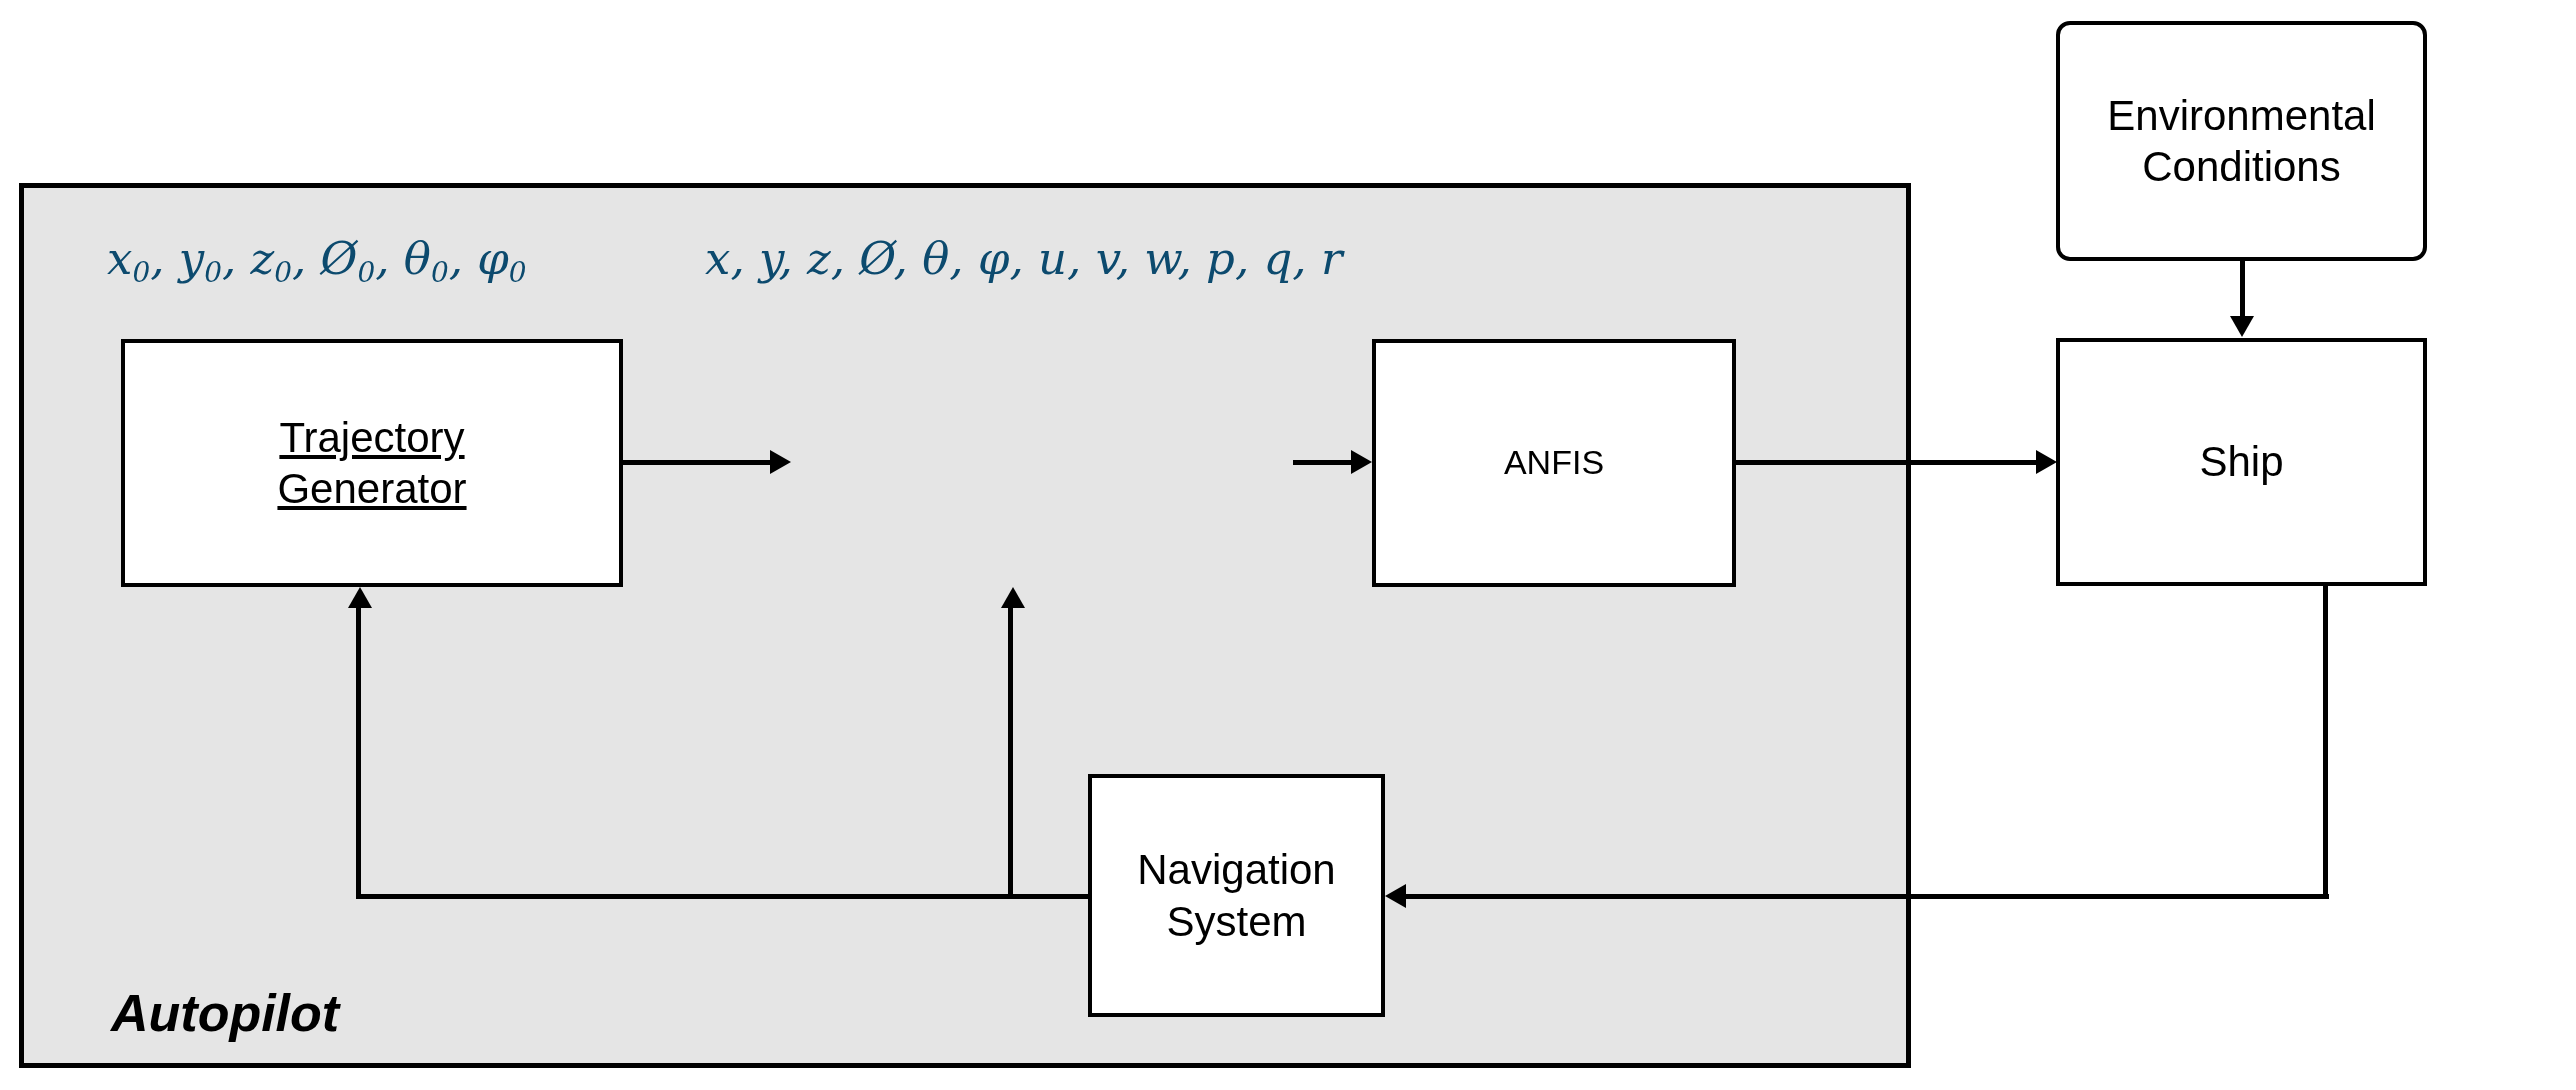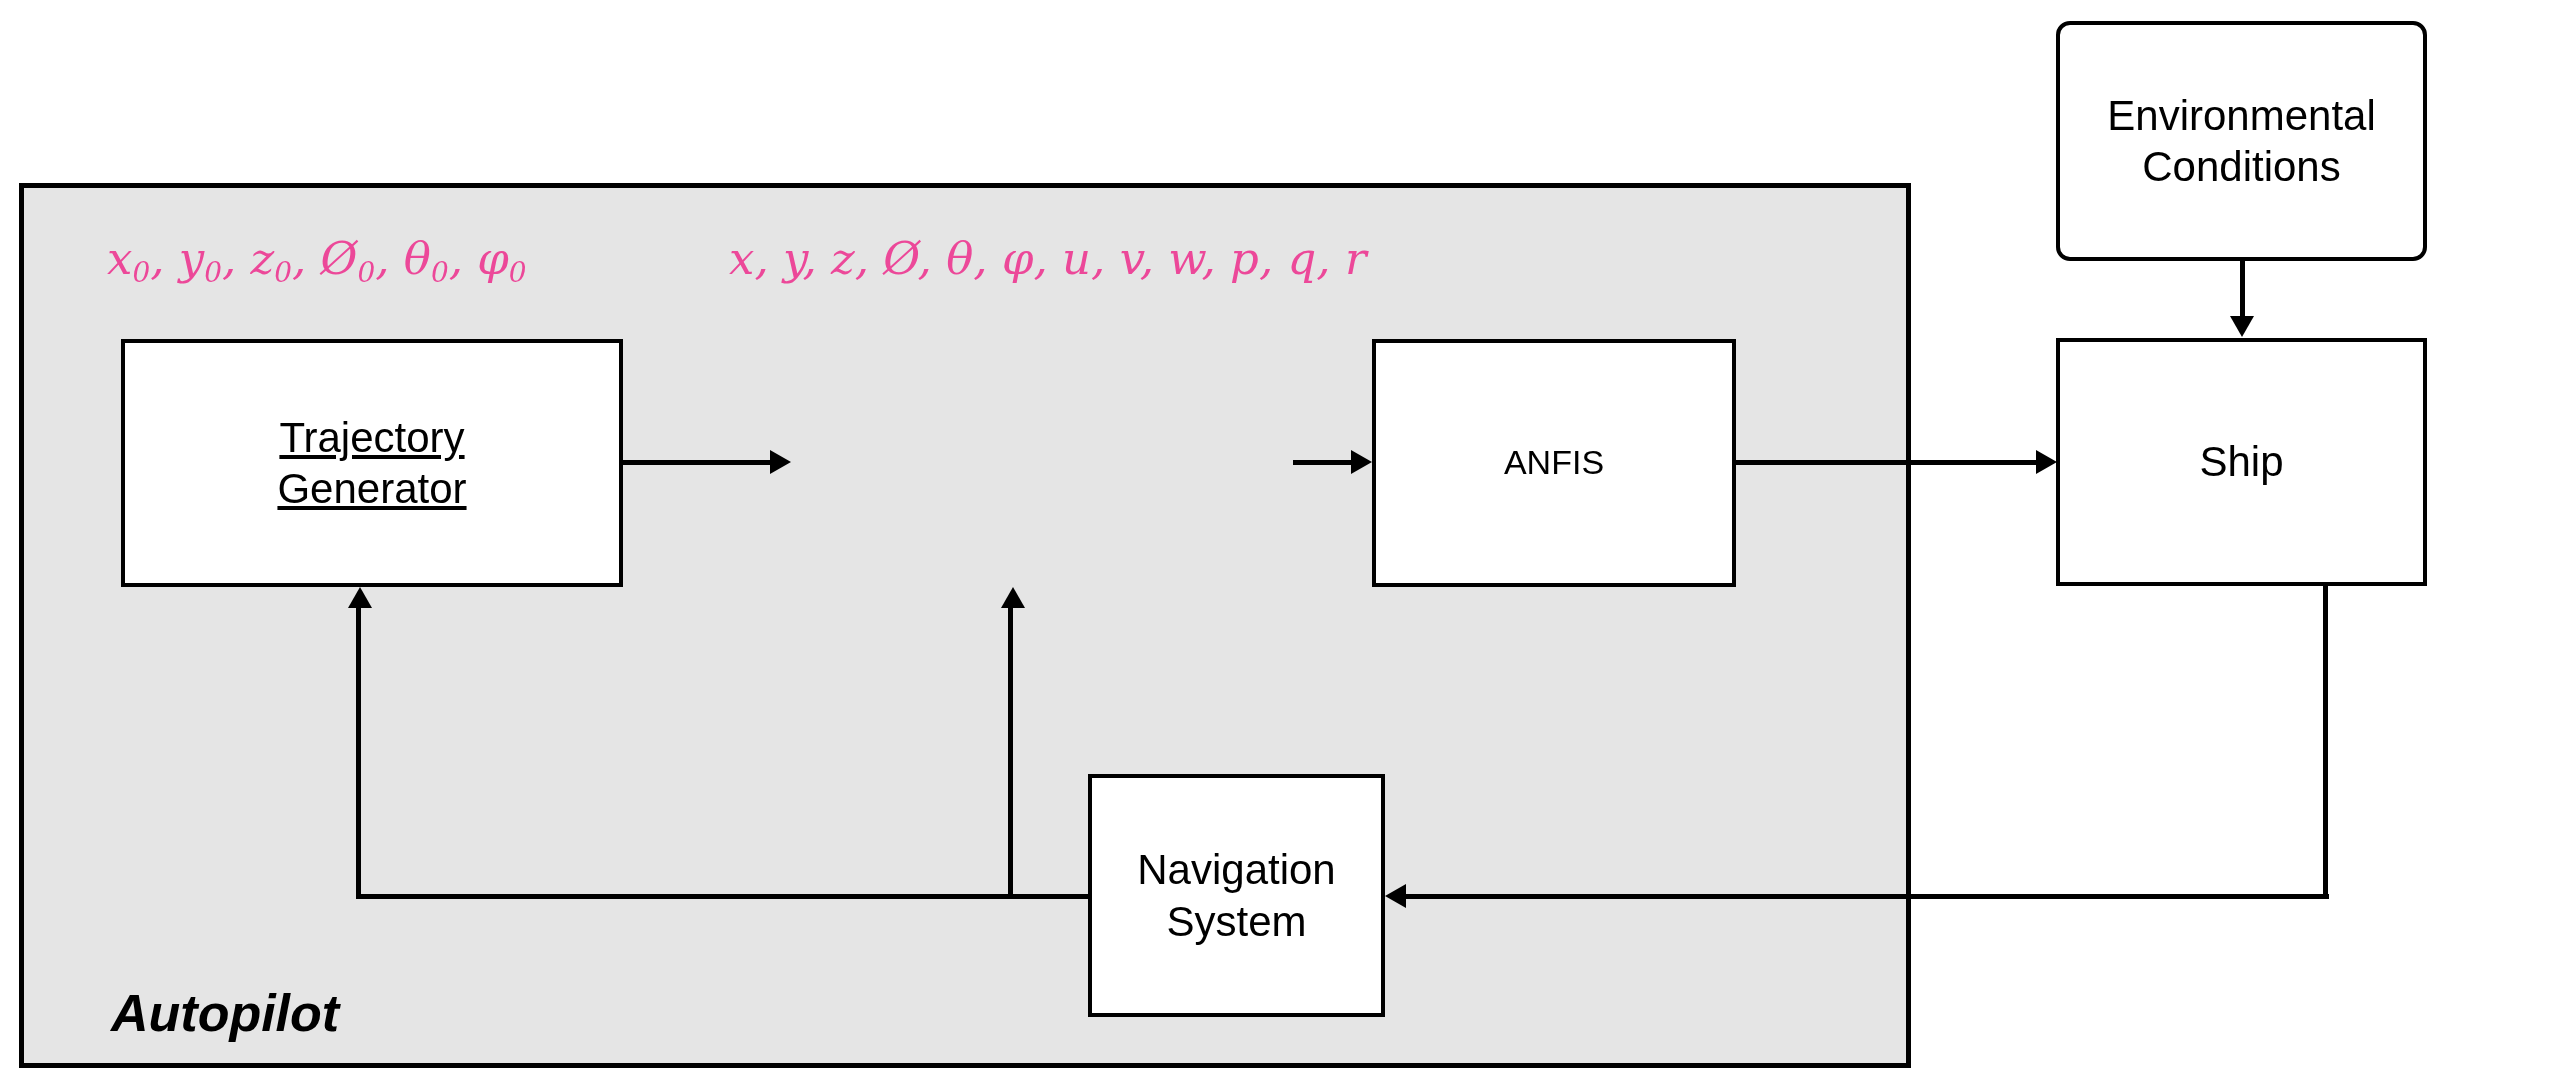--- a/index.html
+++ b/index.html
@@ -37,21 +37,21 @@
     line-height:1.22;
     z-index:6;
   }
   .block span{display:block;white-space:pre-line;}
 
   
   .mathlabel{
     position:absolute;
     font-family:"DejaVu Serif", serif;
     font-style:italic;
-    color:#ec4899;
+    color:#0c4a6e;
     white-space:nowrap;
     z-index:5;
   }
   .mathlabel sub{
     font-size:0.62em;
     font-style:italic;
     vertical-align:-0.28em;
   }
 
   
@@ -86,21 +86,21 @@
 <div id="stage">
 
   <div class="panel" style="left:19px; top:183px; width:1892px; height:885px;"></div>
 
   <div class="panel-title" style="left:111px; top:983px; font-size:52px;">Autopilot</div>
 
   <div class="mathlabel" style="left:107px; top:232px; font-size:45px;">
     x<sub>0</sub>, y<sub>0</sub>, z<sub>0</sub>, Ø<sub>0</sub>, θ<sub>0</sub>, φ<sub>0</sub>
   </div>
 
-  <div class="mathlabel" style="left:705px; top:232px; font-size:45px;margin-left:24px;">
+  <div class="mathlabel" style="left:705px; top:232px; font-size:45px;">
     x, y, z, Ø, θ, φ, u, v, w, p, q, r
   </div>
 
   <div class="block" style="left:121px; top:339px; width:502px; height:248px; font-size:42px;text-decoration:underline;">
     <span>Trajectory
 Generator</span>
   </div>
 
 
   <div class="block" style="left:1372px; top:339px; width:364px; height:248px; font-size:34px;">

